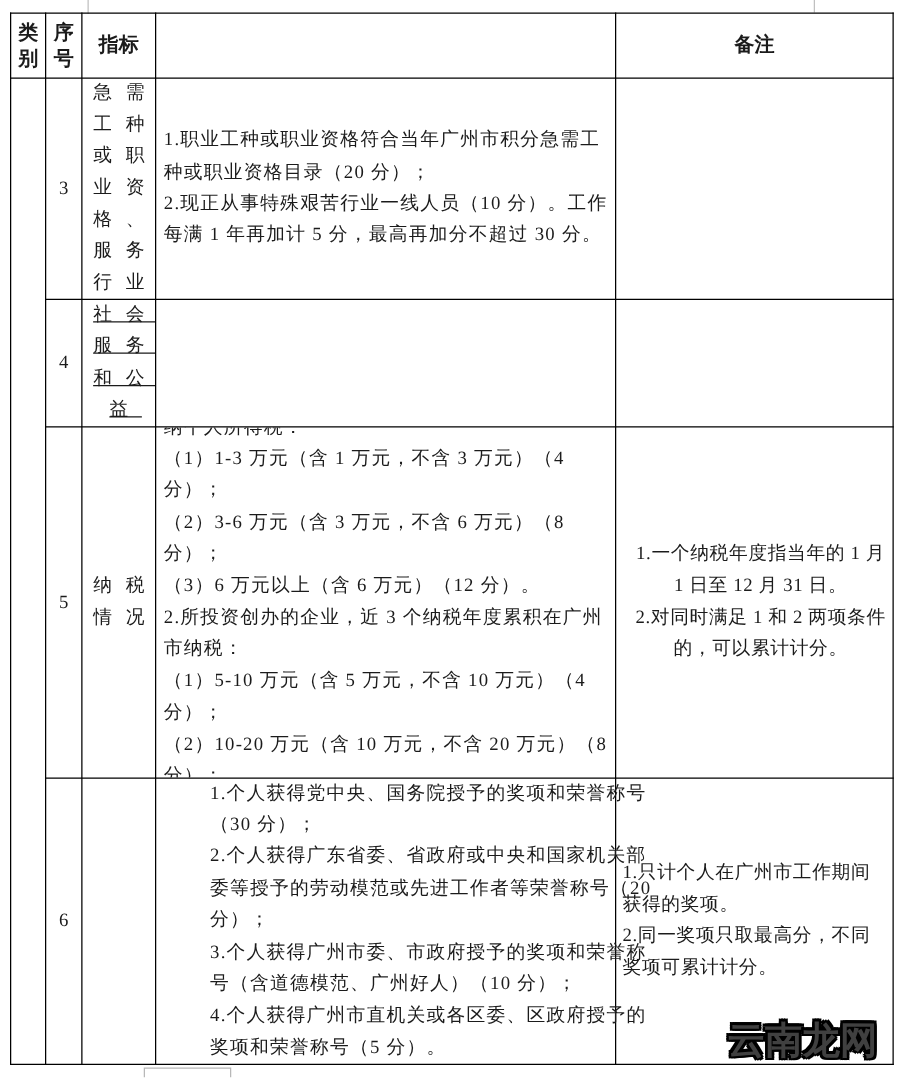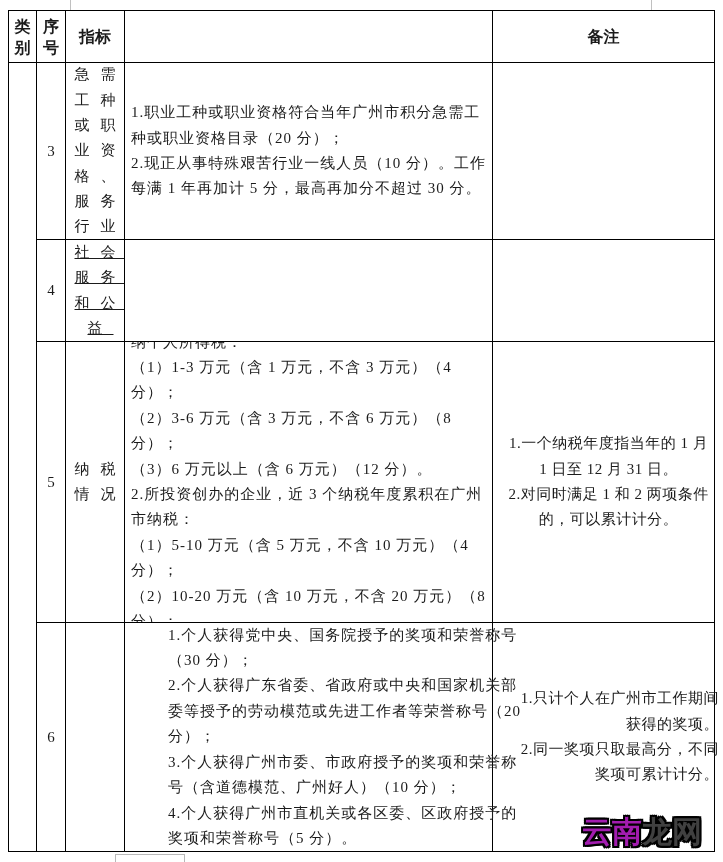--- a/index.html
+++ b/index.html
@@ -135,22 +135,22 @@
     <div class="bodytext">1.个人获得党中央、国务院授予的奖项和荣誉称号
 （30 分）；
 2.个人获得广东省委、省政府或中央和国家机关部
 委等授予的劳动模范或先进工作者等荣誉称号（20
 分）；
 3.个人获得广州市委、市政府授予的奖项和荣誉称
 号（含道德模范、广州好人）（10 分）；
 4.个人获得广州市直机关或各区委、区政府授予的
 奖项和荣誉称号（5 分）。</div>
   </div>
-  <div class="cell remark-cell" style="left:493px;top:623px;width:221px;height:228px;text-align:right;">
+  <div class="cell remark-cell" style="left:493px;top:623px;width:221px;height:228px;">
     <div class="bodytext">1.只计个人在广州市工作期间
 获得的奖项。
 2.同一奖项只取最高分，不同
 奖项可累计计分。</div>
   </div>
 
-  <div id="watermark"><span style="color: #a21caf;">云南</span><span style="color: #404040;">龙网</span></div>
+  <div id="watermark"><span style="color: #404040;">云南</span><span style="color: #404040;">龙网</span></div>
 
 </div>
 
 </body></html>

